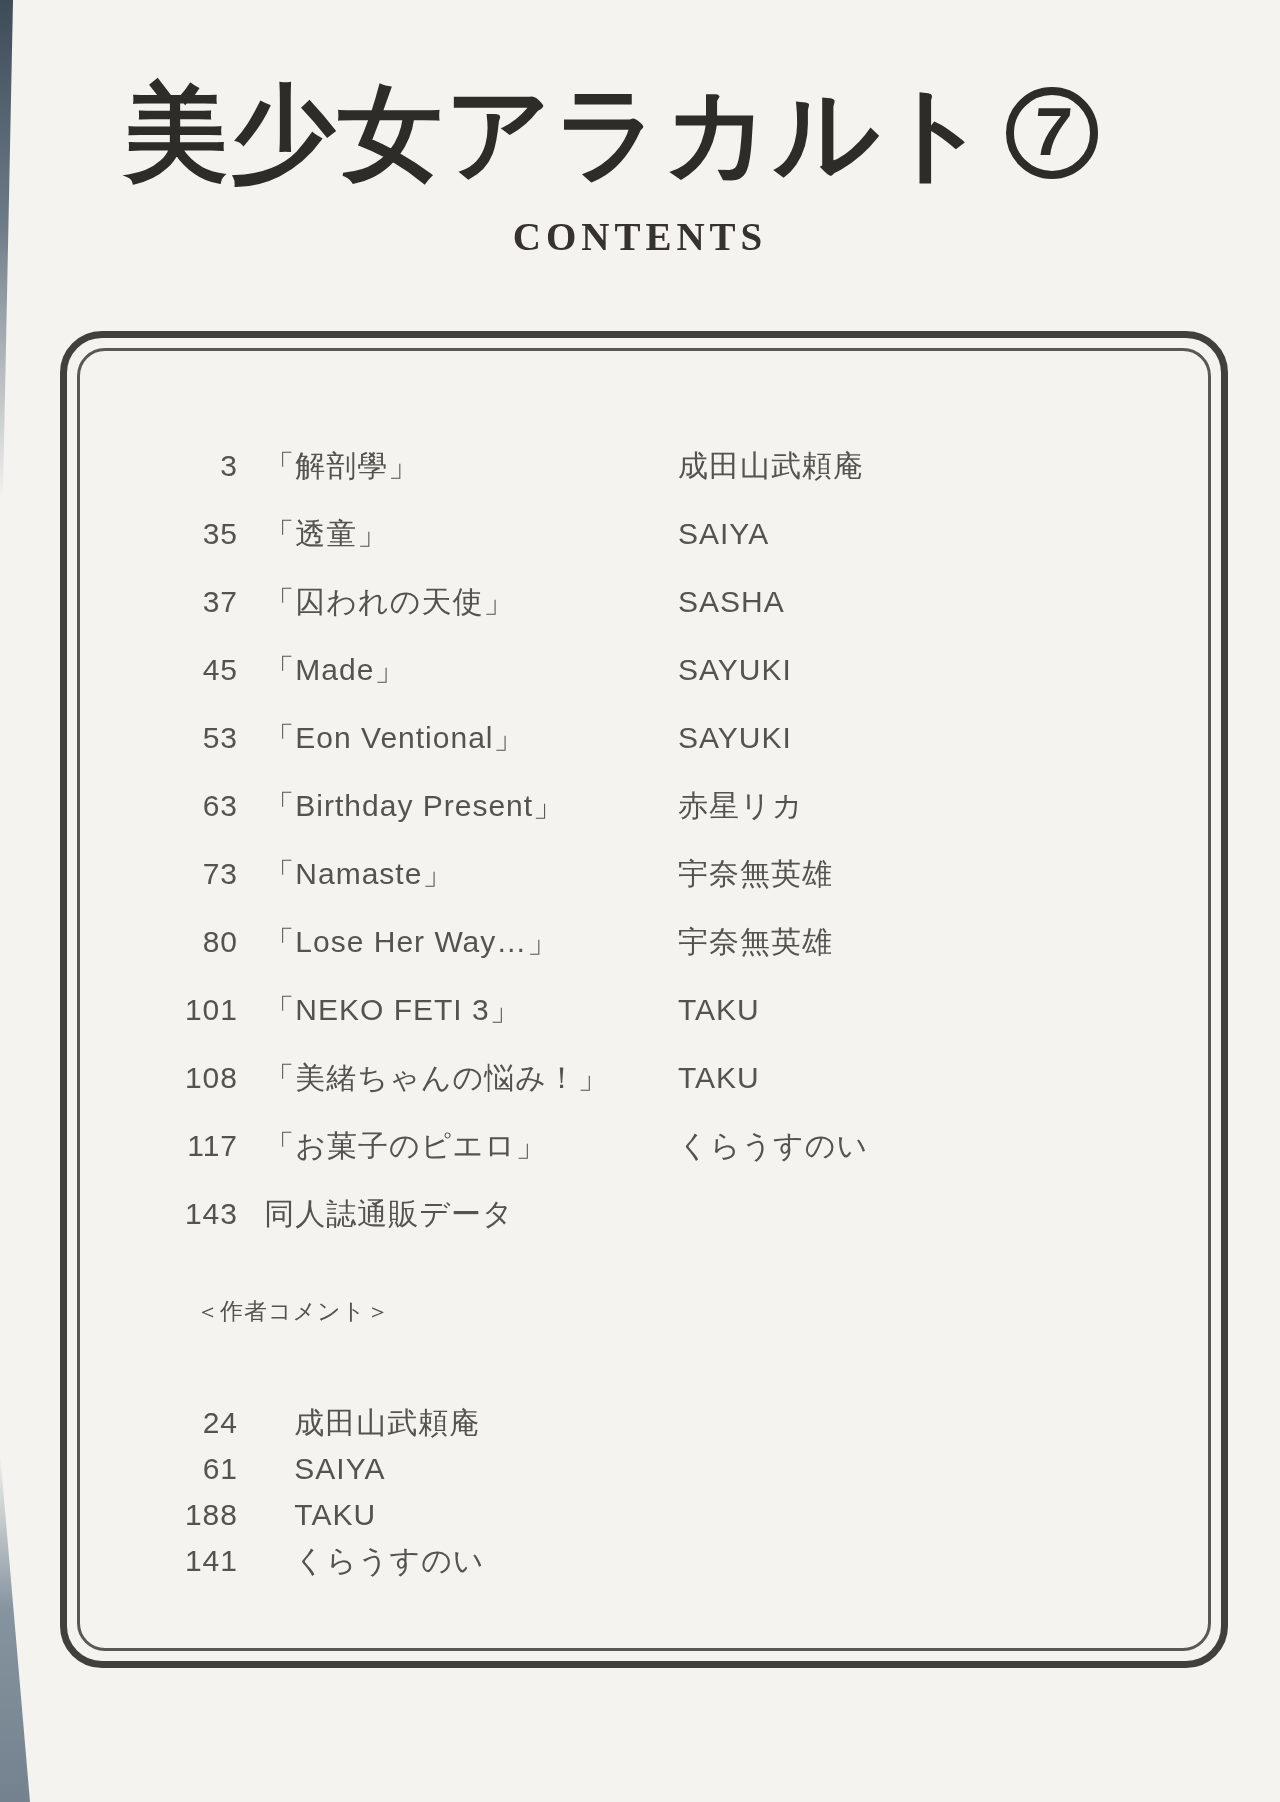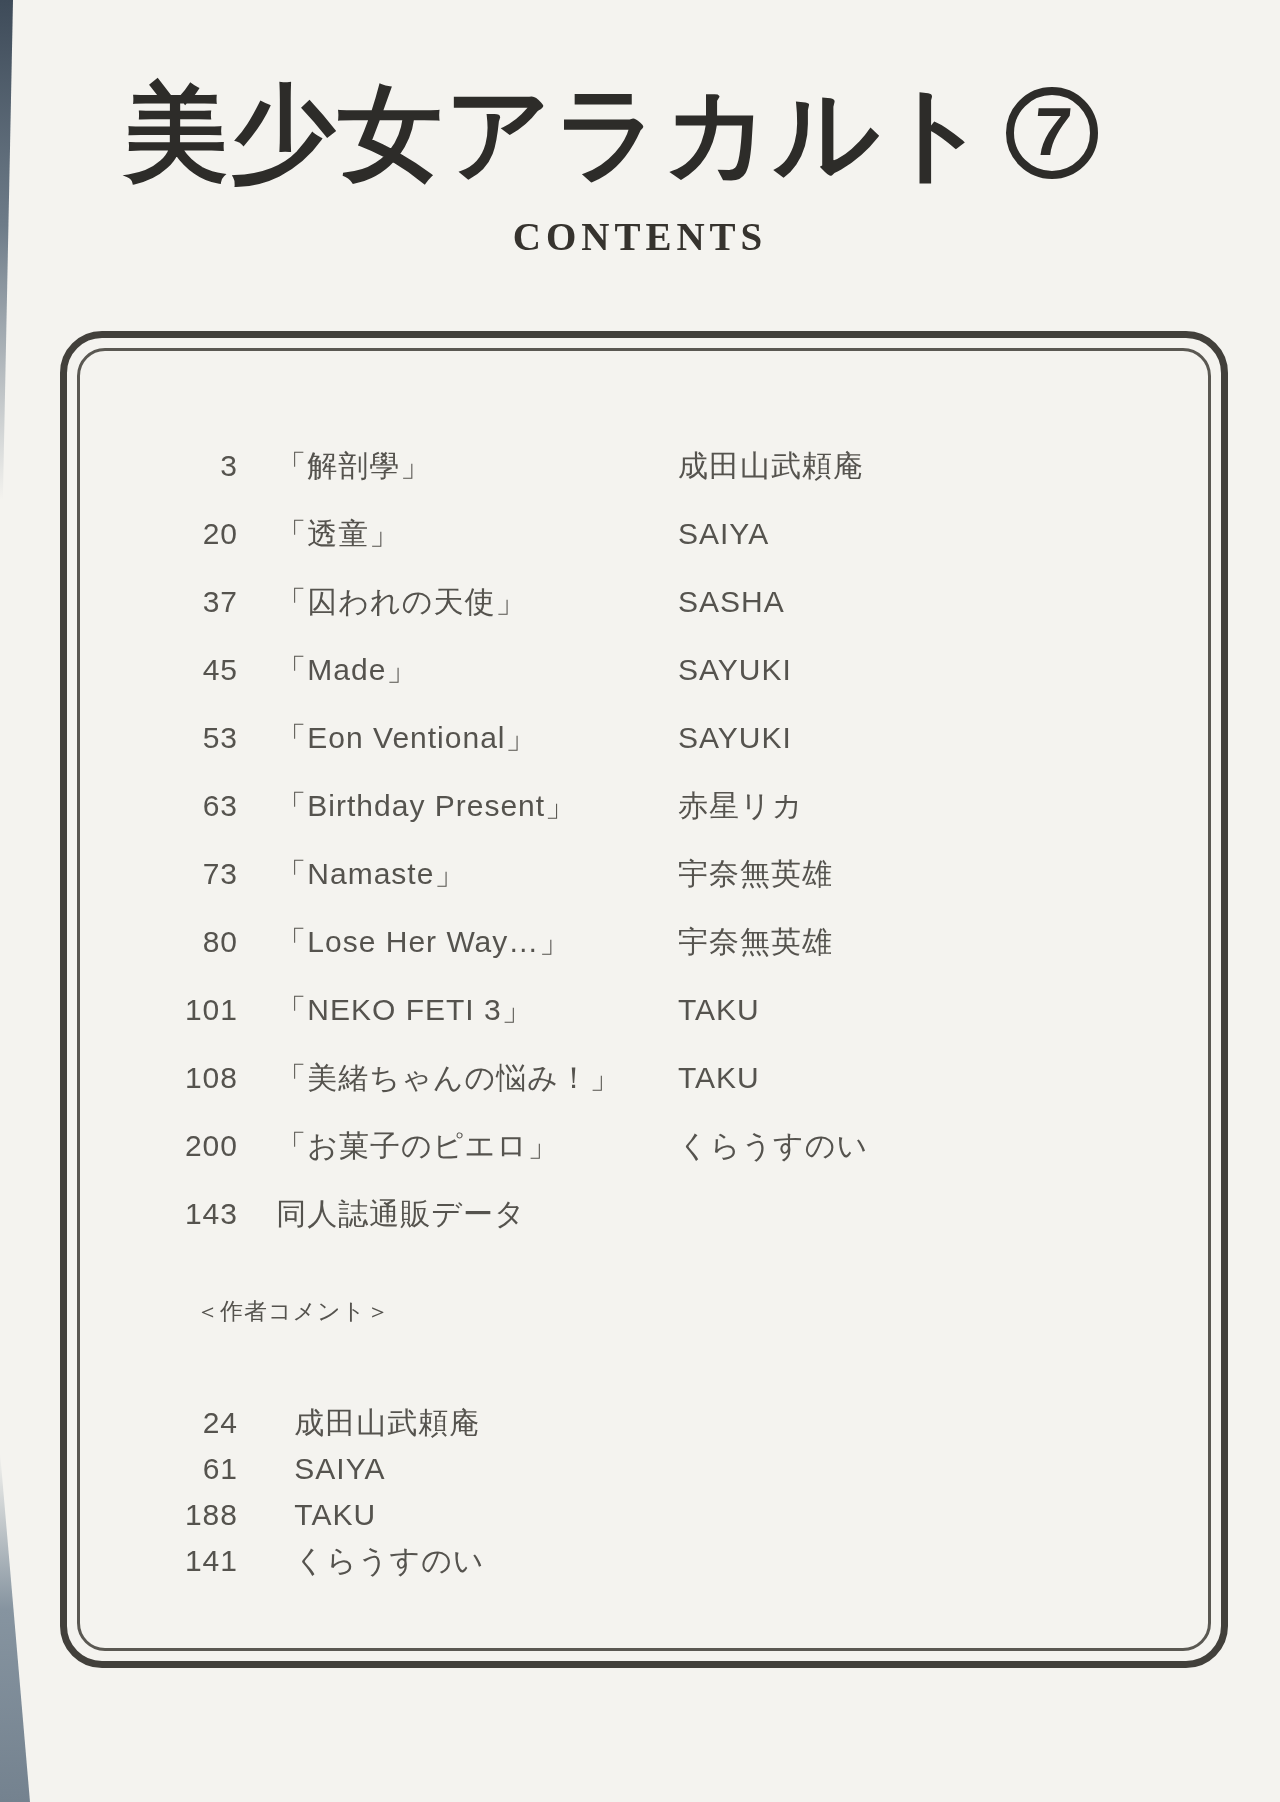--- a/index.html
+++ b/index.html
@@ -105,21 +105,21 @@
     color: var(--list-text);
     white-space: nowrap;
   }
   .toc-row .num {
     display: inline-block;
     width: 88px;
     text-align: right;
     letter-spacing: 1px;
   }
   .toc-row .title {
-    margin-left: 30px;
+    margin-left: 18px;
     letter-spacing: 1px;
   }
   .toc-row .author {
     position: absolute;
     left: 528px; top: 0;
     letter-spacing: 1px;
   }
 
   
   .comments-header {
@@ -169,21 +169,21 @@
 </div>
 
 <div class="toc-list" id="toc-list">
   <div class="toc-row">
     <span class="num">3</span>
     <span class="title">「解剖學」</span>
     <span class="author">成田山武頼庵</span>
   </div>
 
   <div class="toc-row">
-    <span class="num">20</span>
+    <span class="num">35</span>
     <span class="title">「透童」</span>
     <span class="author">SAIYA</span>
   </div>
 
   <div class="toc-row">
     <span class="num">37</span>
     <span class="title">「囚われの天使」</span>
     <span class="author">SASHA</span>
   </div>
 
@@ -223,21 +223,21 @@
     <span class="author">TAKU</span>
   </div>
 
   <div class="toc-row">
     <span class="num">108</span>
     <span class="title">「美緒ちゃんの悩み！」</span>
     <span class="author">TAKU</span>
   </div>
 
   <div class="toc-row">
-    <span class="num">200</span>
+    <span class="num">117</span>
     <span class="title">「お菓子のピエロ」</span>
     <span class="author">くらうすのい</span>
   </div>
 
   <div class="toc-row">
     <span class="num">143</span>
     <span class="title">同人誌通販データ</span>
     <span class="author"></span>
   </div>
 </div>

